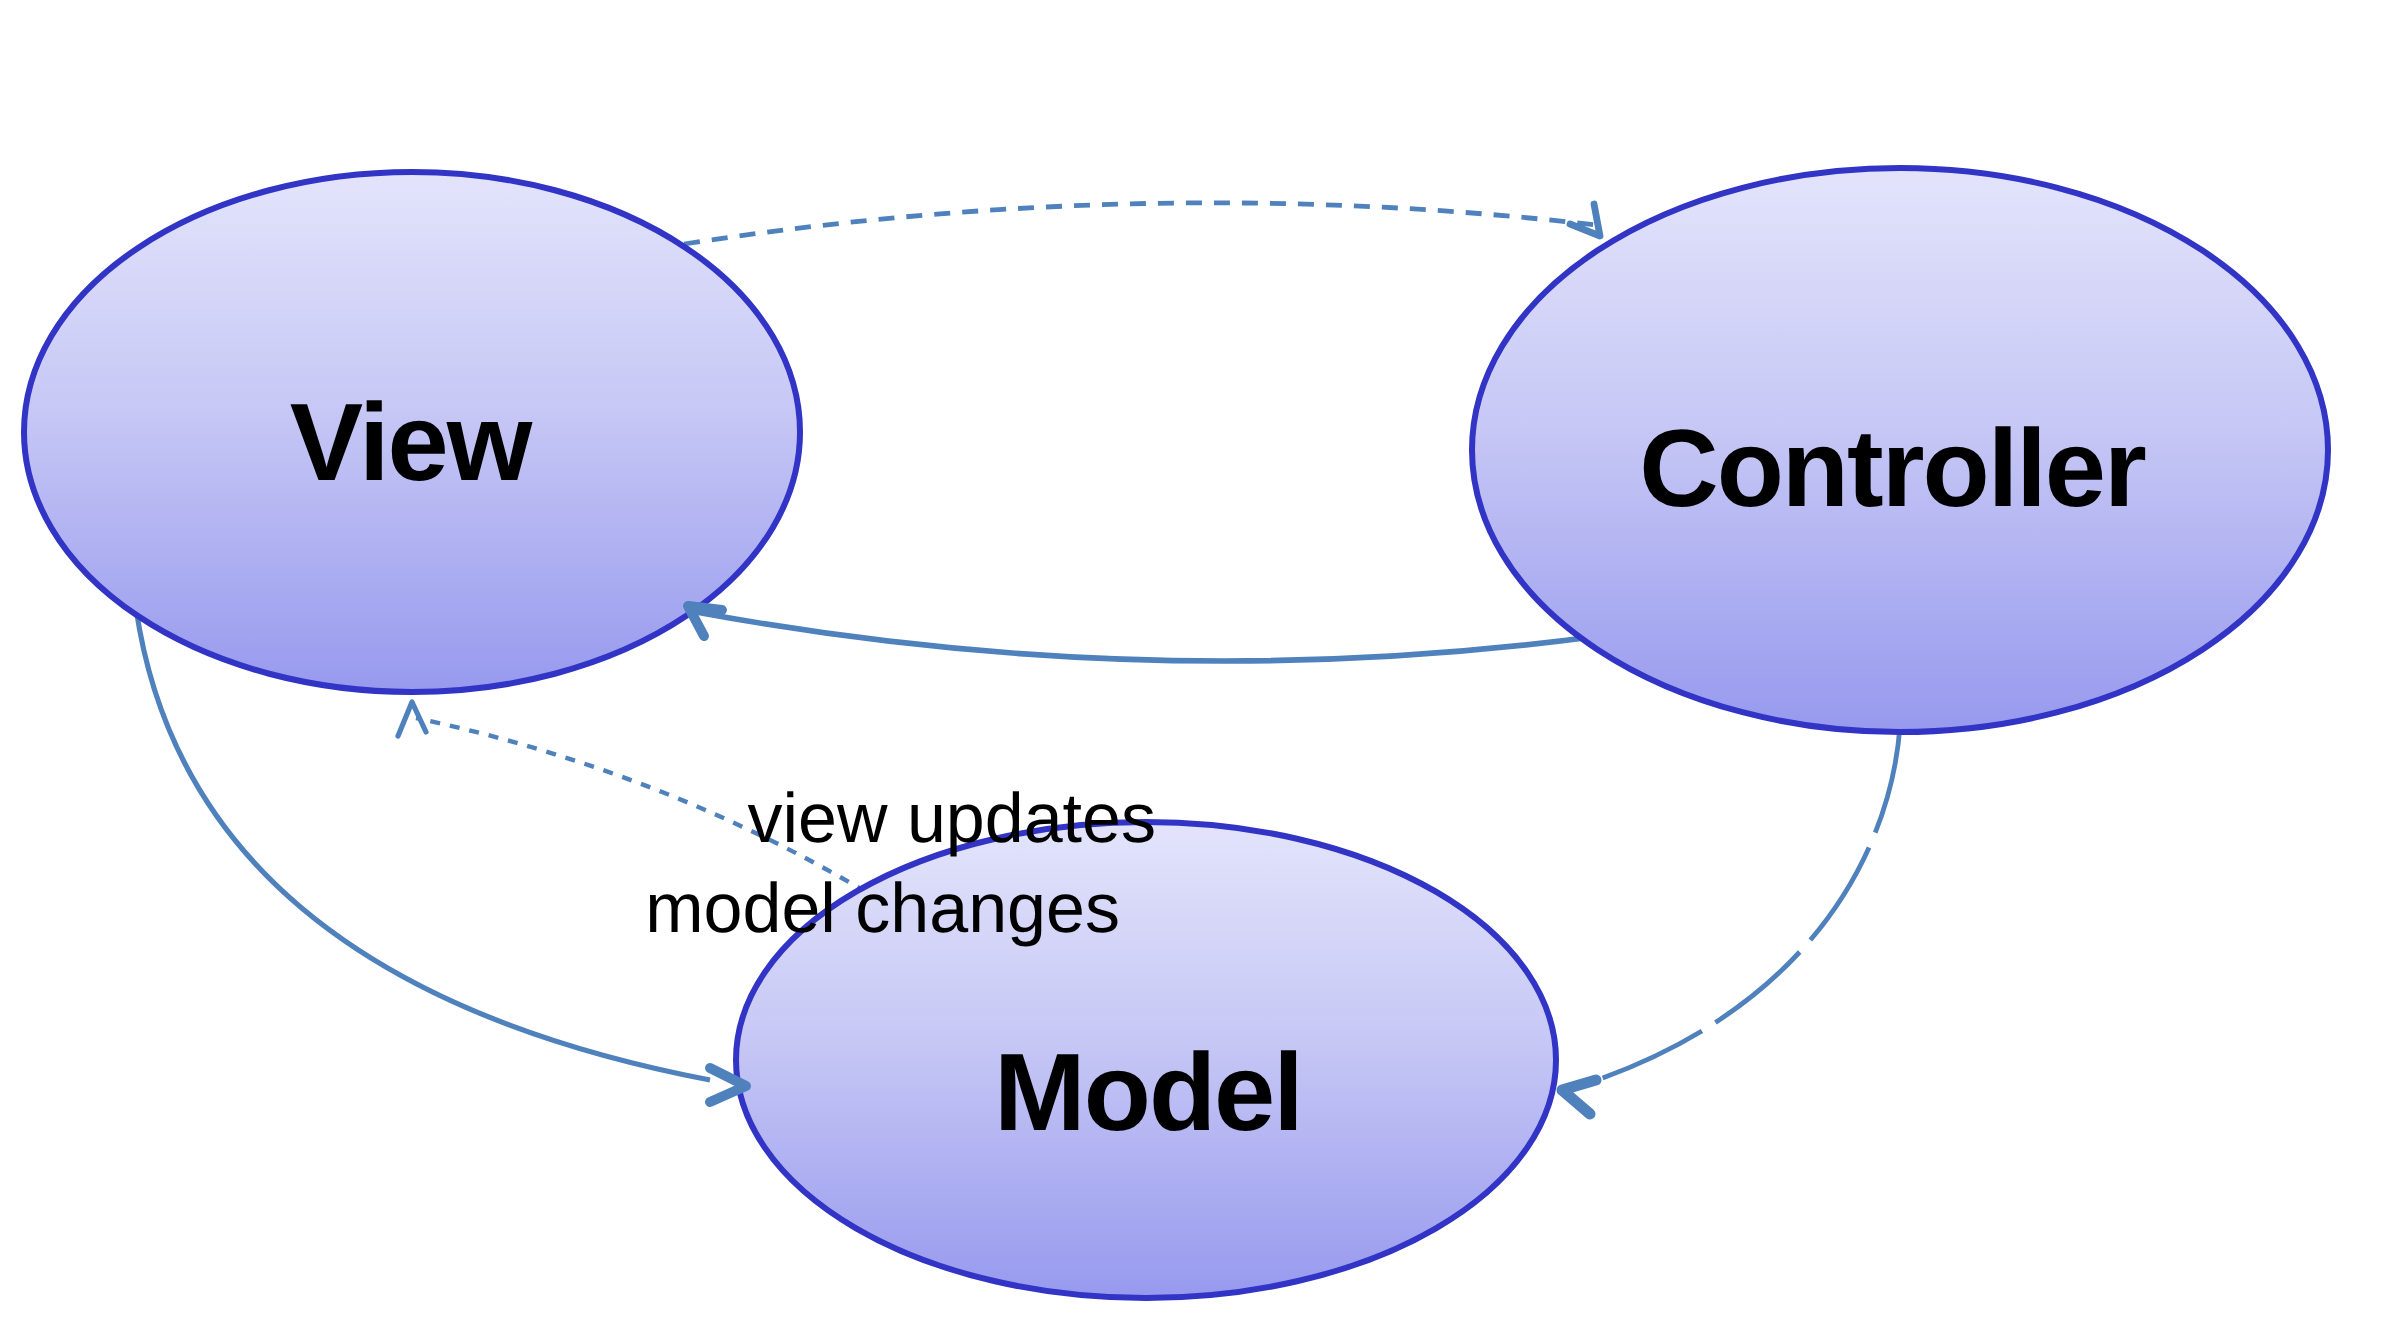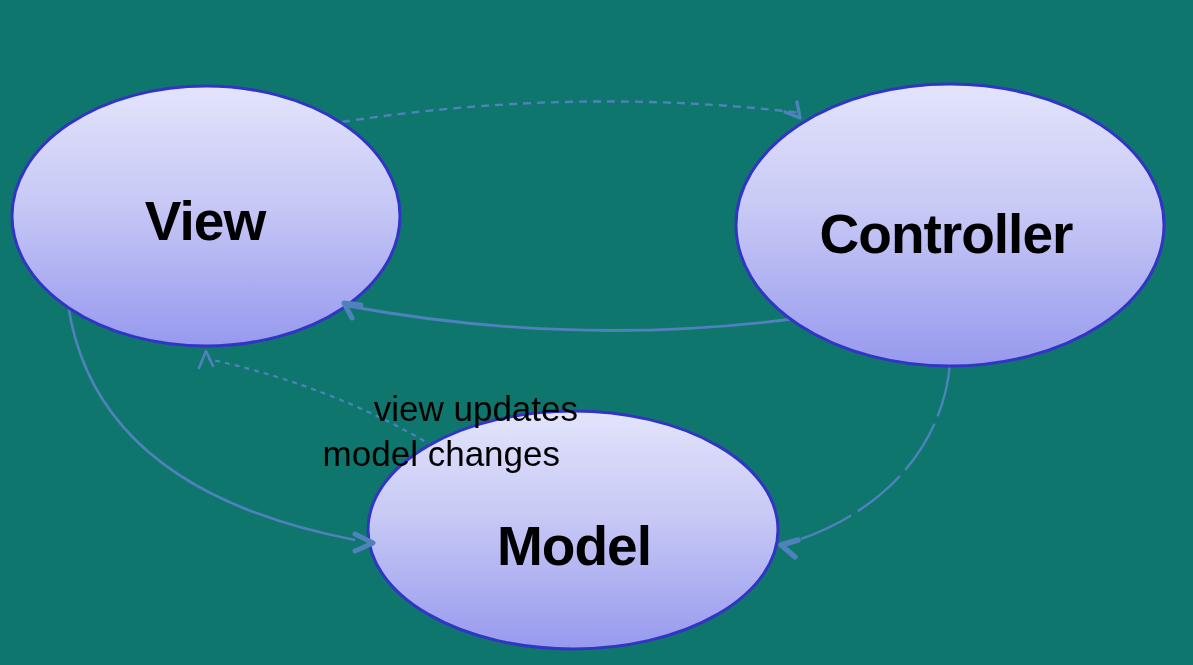--- a/index.html
+++ b/index.html
@@ -4,21 +4,21 @@
 <style>
   html, body {
     margin: 0;
     padding: 0;
     background: #000000;
   }
   .stage {
     position: relative;
     width: 1193px;
     height: 665px;
-    background: #0f766e;
+    background: #ffffff;
     overflow: hidden;
     font-family: "Liberation Sans", sans-serif;
   }
   svg { display: block; }
   .node-label {
     font-family: "Liberation Sans", sans-serif;
     font-weight: 700;
     font-size: 55px;
     letter-spacing: -1px;
     fill: #000000;

